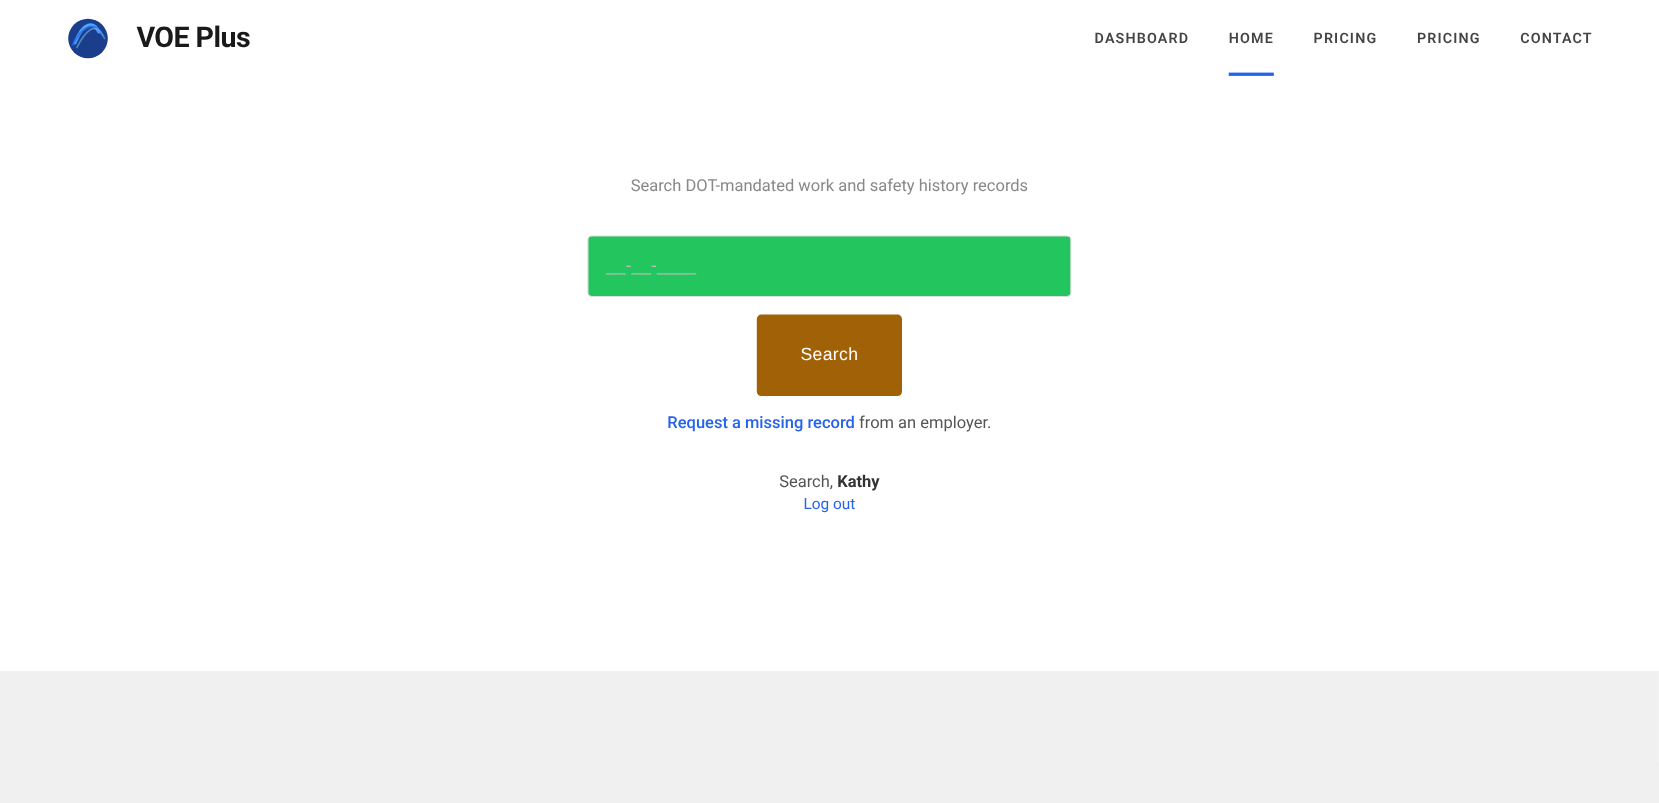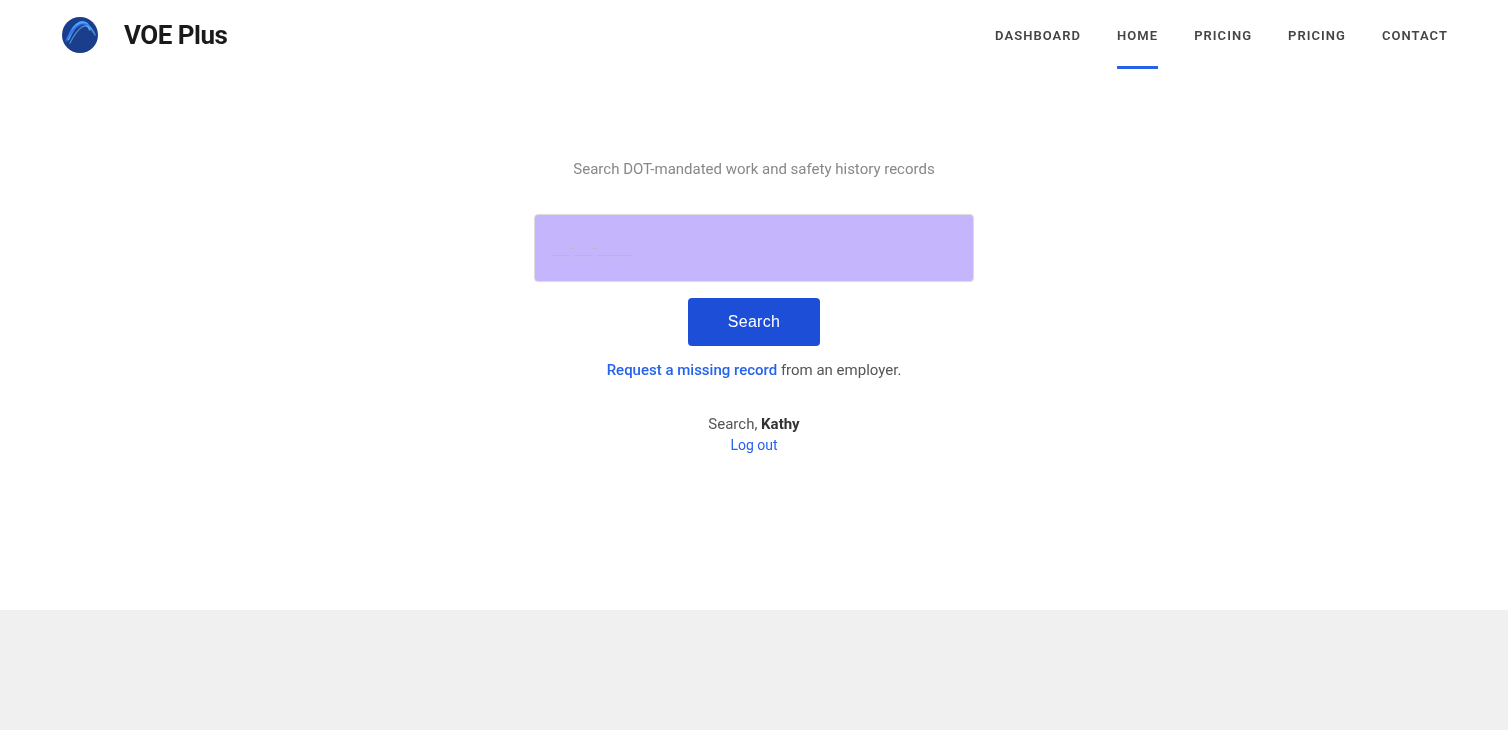--- a/index.html
+++ b/index.html
@@ -102,40 +102,40 @@
     .search-form {
       display: flex;
       flex-direction: column;
       align-items: center;
       width: 440px;
       gap: 16px;
     }
 
     .input-field {
       width: 100%;
-      height: 68px;
+      height: 56px;
       border: 1px solid #ddd;
       border-radius: 4px;
       padding: 0 16px;
       font-size: 16px;
       color: #333;
       outline: none;
-      background: #c4b5fd;
+      background: #22c55e;
     }
 
     .input-field::placeholder {
       color: #bbb;
     }
 
     .search-btn {
-      background: #1d4ed8;
+      background: #a16207;
       color: #fff;
       border: none;
       border-radius: 4px;
-      padding: 15px 40px;
+      padding: 28px 40px;
       font-size: 16px;
       font-weight: 500;
       cursor: pointer;
       letter-spacing: 0.02em;
       width: auto;
       min-width: 100px;
     }
 
     .missing-record-text {
       font-size: 15px;

